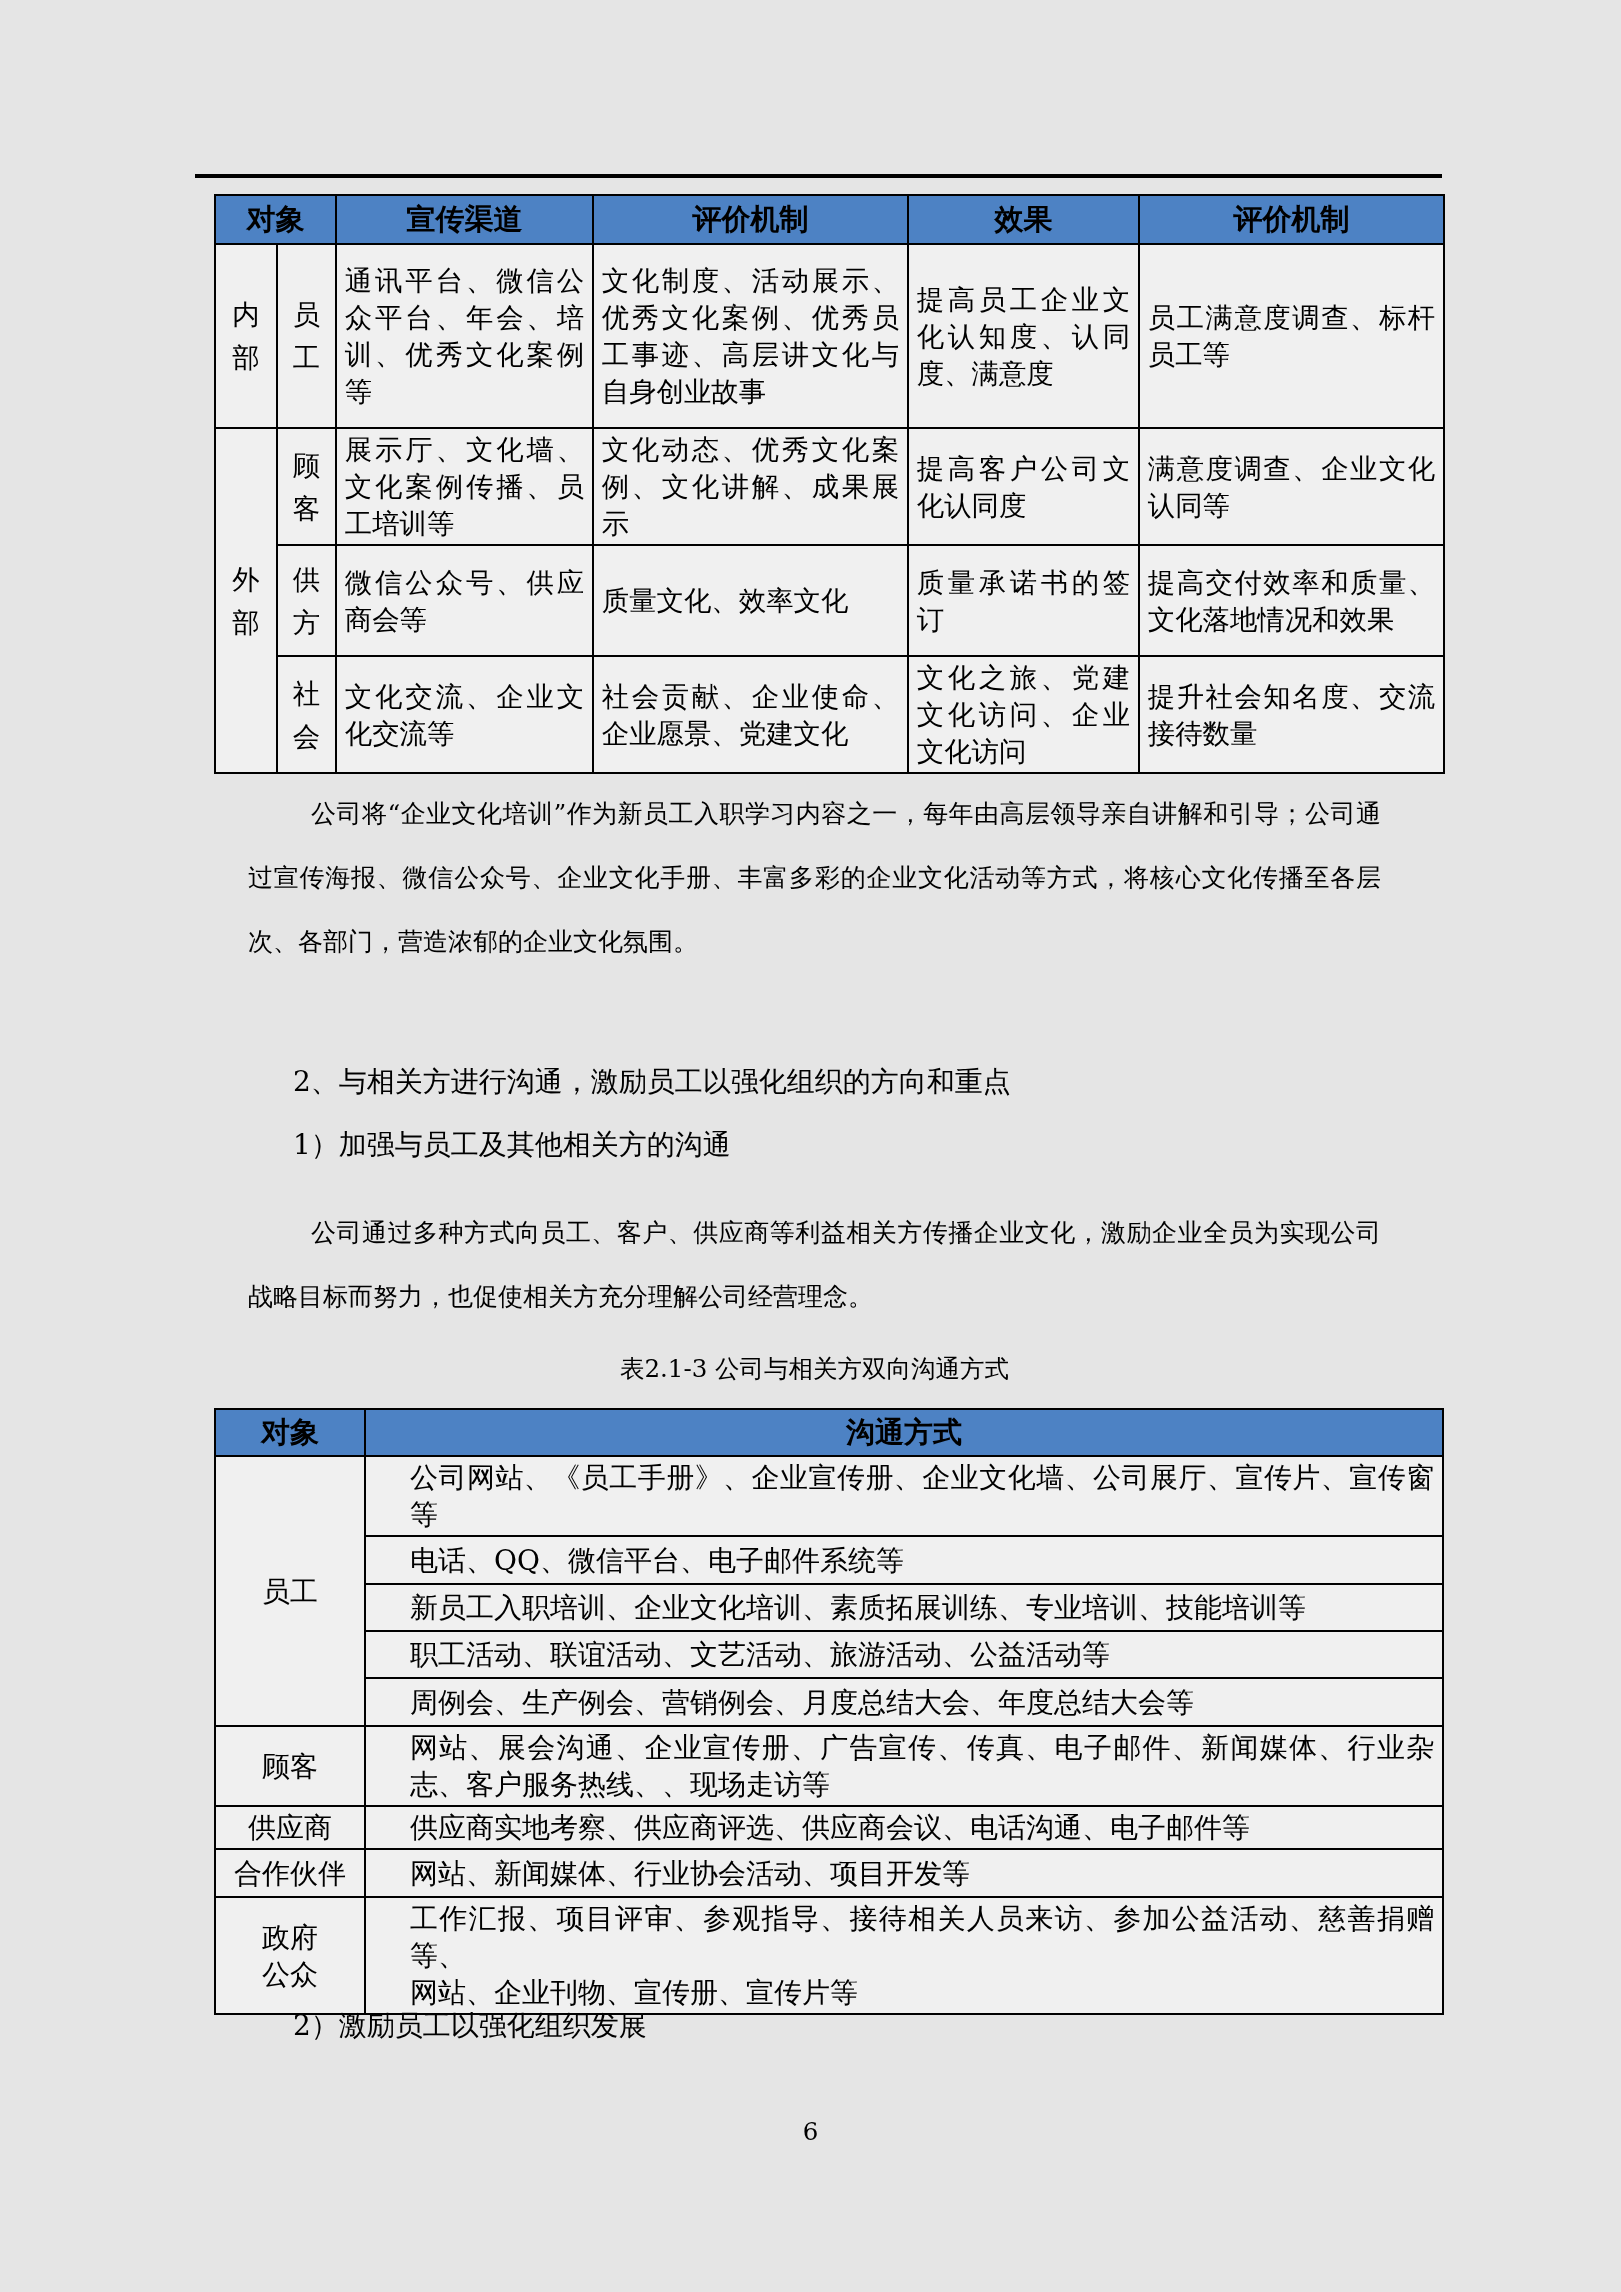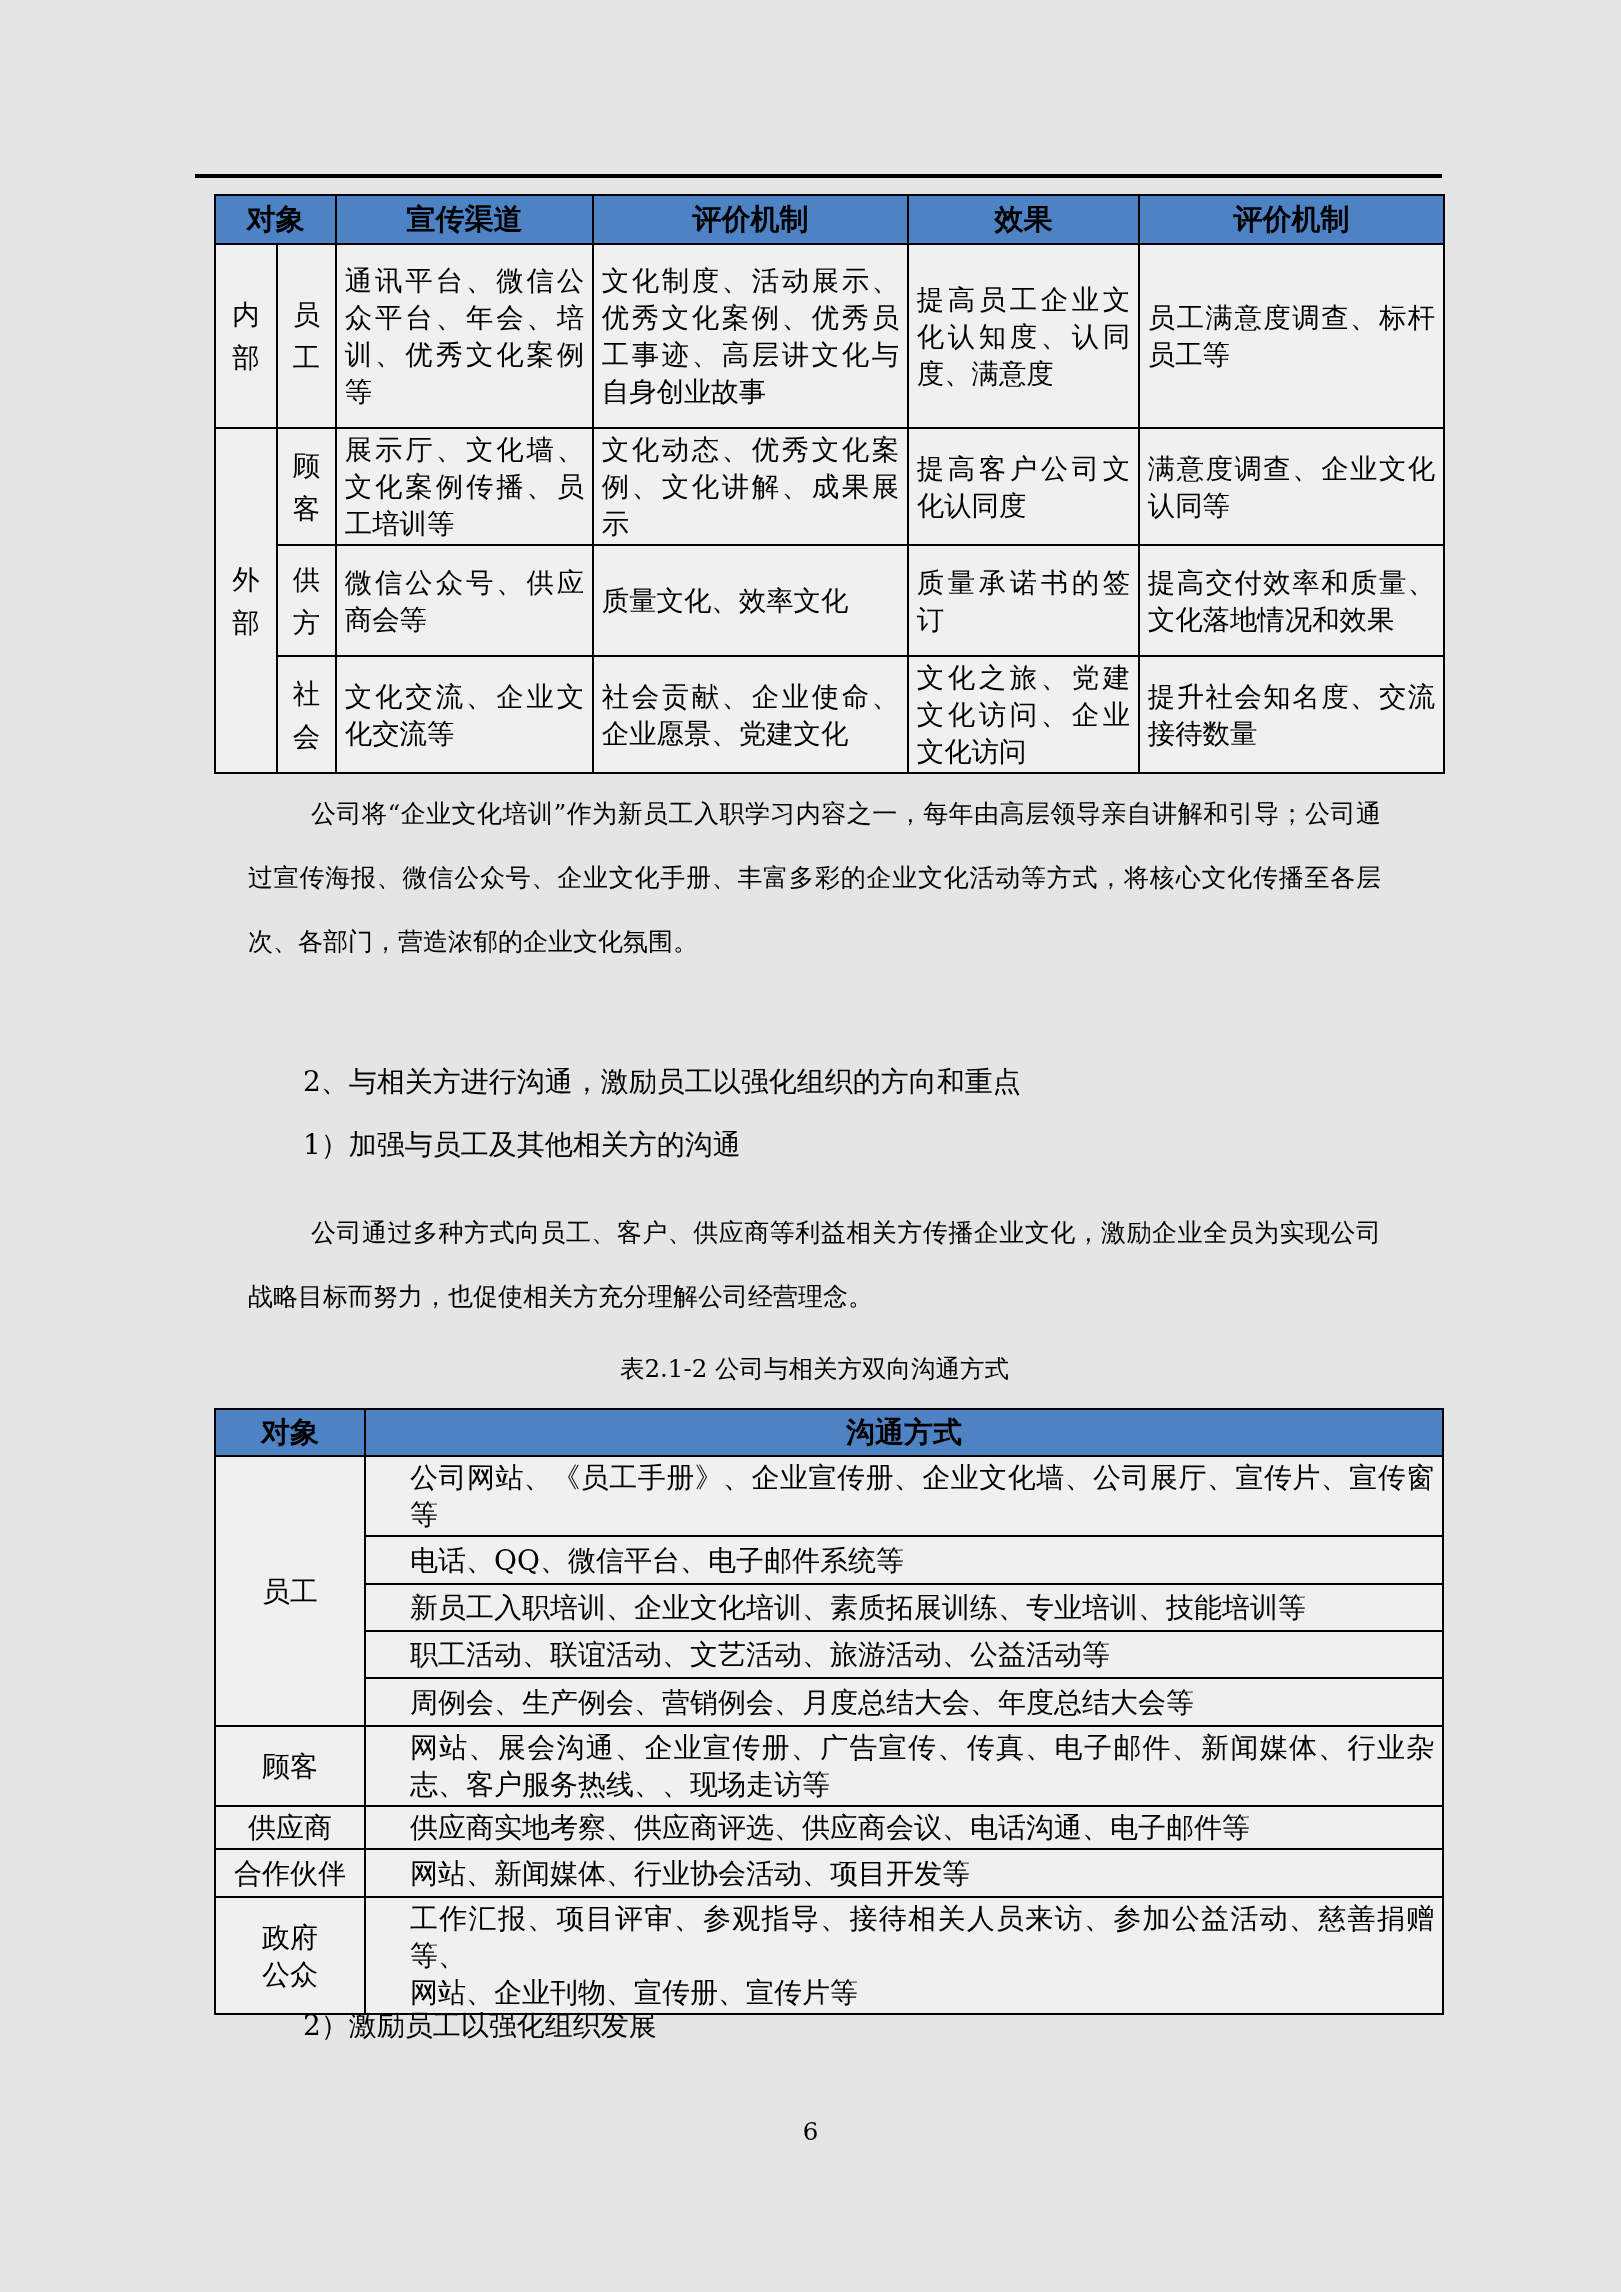--- a/index.html
+++ b/index.html
@@ -49,21 +49,21 @@
   }
   .prewrap{white-space:pre-line;}
   
   .para{
     position:absolute;left:248px;width:1133px;
     font-size:25px;line-height:64px;
     text-align:justify;text-justify:inter-character;
   }
   .indent{text-indent:63px;}
   .hline{
-    position:absolute;left:303px;width:1088px;
+    position:absolute;left:293px;width:1088px;
     font-size:28px;line-height:39px;
     white-space:nowrap;
   }
   .caption{
     position:absolute;left:248px;width:1133px;
     font-size:24.5px;line-height:35px;text-align:center;
   }
   .pageno{
     position:absolute;left:0;top:2117px;width:1621px;
     font-size:24.5px;text-align:center;
@@ -126,21 +126,21 @@
   </tbody>
     </table>
 
   <div class="para indent" style="top:782px;">公司将“企业文化培训”作为新员工入职学习内容之一，每年由高层领导亲自讲解和引导；公司通过宣传海报、微信公众号、企业文化手册、丰富多彩的企业文化活动等方式，将核心文化传播至各层次、各部门，营造浓郁的企业文化氛围。</div>
 
   <div class="hline" style="top:1062px;">2、与相关方进行沟通，激励员工以强化组织的方向和重点</div>
   <div class="hline" style="top:1125px;">1）加强与员工及其他相关方的沟通</div>
 
   <div class="para indent" style="top:1201px;">公司通过多种方式向员工、客户、供应商等利益相关方传播企业文化，激励企业全员为实现公司战略目标而努力，也促使相关方充分理解公司经营理念。</div>
 
-  <div class="caption" style="top:1351px;">表2.1-2 公司与相关方双向沟通方式</div>
+  <div class="caption" style="top:1351px;">表2.1-3 公司与相关方双向沟通方式</div>
 
   <table class="doc-table t2">
     <colgroup>
       <col style="width:150px">
         <col style="width:1078px">
     </colgroup>
     <tbody>
         <tr style="height:47px">
       <th>对象</th>
       <th>沟通方式</th>

